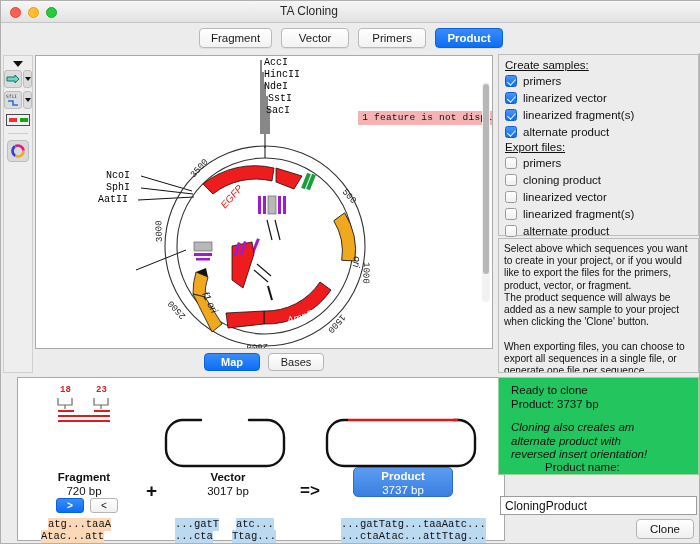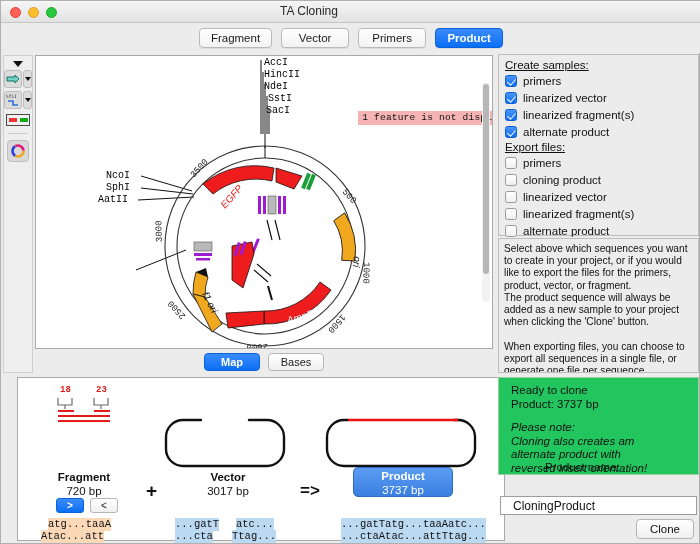--- a/index.html
+++ b/index.html
@@ -232,21 +232,21 @@
     padding: 5px 4px 0 12px;
   }
   .green-l1 { font-size: 11.5px; color: #111; line-height: 14px; }
   .green-note { font-size: 11.5px; color: #111; font-style: italic; line-height: 13.5px; }
   .pnamelabel {
     position: absolute; left: 505px; top: 460px; font-size: 11.5px; color: #111; padding-left: 39px;
   }
   .pnamefield {
     position: absolute; left: 499px; top: 495px; width: 197px; height: 19px;
     background: #fff; border: 1px solid #9d9d9d;
-    font-size: 12px; color: #111; padding: 2px 12px;
+    font-size: 12px; color: #111; padding: 2px 4px;
   }
   .clonebtn {
     position: absolute; left: 635px; top: 518px; width: 58px; height: 20px;
     background: linear-gradient(#ffffff,#efefef); border: 1px solid #b4b4b4;
     border-radius: 4px; font-size: 11.5px; line-height: 18px; text-align: center;
     color: #111;
   }
 </style>
 </head>
 <body>
@@ -539,21 +539,20 @@
 
   <div class="prodbadge">
     <b>Product</b>
     <span>3737 bp</span>
   </div>
 
   <div class="greenpanel">
     <div class="green-l1">Ready to clone</div>
     <div class="green-l1">Product: 3737 bp</div>
     <div style="height:10px;"></div>
-    <div class="green-note">Please note:</div>
     <div class="green-note" style="white-space:pre-line;">Cloning also creates am
 alternate product with
 reversed insert orientation!</div>
   </div>
 
   <div class="pnamelabel">Product name:</div>
   <div class="pnamefield">CloningProduct</div>
   <div class="clonebtn">Clone</div>
 
 </div>

